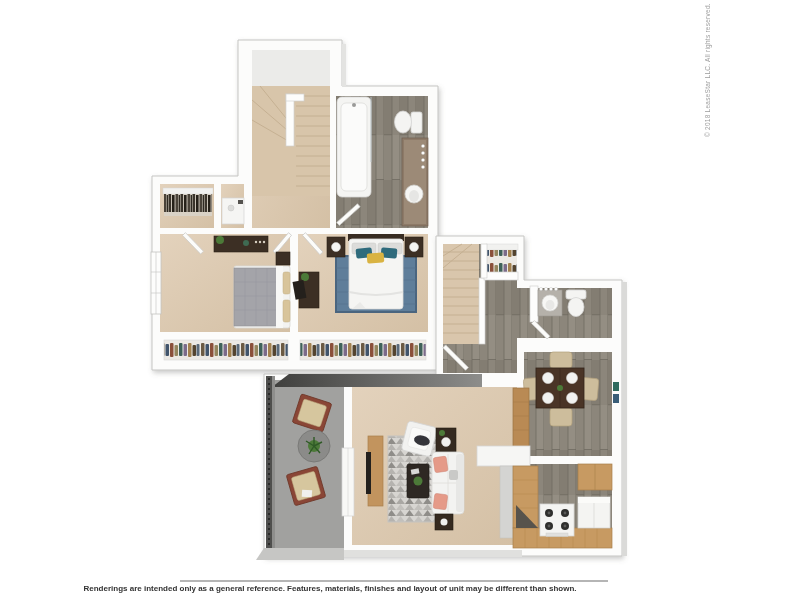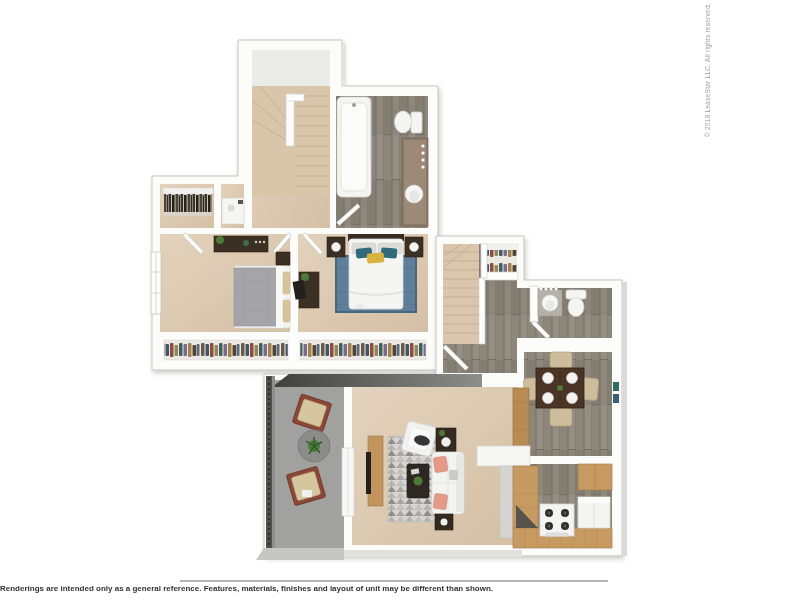--- a/index.html
+++ b/index.html
@@ -2,21 +2,21 @@
 <html><head>
 <meta charset="utf-8">
 <style>
   html,body{margin:0;padding:0;background:#ffffff;width:800px;height:600px;overflow:hidden;
     font-family:"Liberation Sans",sans-serif;}
   .stage{position:relative;width:800px;height:600px;background:#fff;}
   .plan-svg{position:absolute;left:0;top:0;}
   .copyright{position:absolute;left:704px;top:137px;transform:rotate(-90deg);transform-origin:0 0;
     white-space:nowrap;font-size:6.5px;letter-spacing:.25px;color:#9c9c9c;}
   .footer-divider{position:absolute;left:180px;top:580px;width:428px;height:2px;background:#b5b5b5;}
-  .footer-disclaimer{position:absolute;left:0;top:584px;width:660px;
+  .footer-disclaimer{position:absolute;left:0;top:584px;width:660px;text-align:center;
     font-size:8px;font-weight:700;color:#333333;}
   
   .slab{fill:#fcfcfb;stroke:#c5c5c3;stroke-width:1;}
   .wall{fill:#fdfdfc;stroke:#d2d2d0;stroke-width:.7;}
   .door{fill:#fcfcfa;stroke:#c9c9c7;stroke-width:.7;}
   .whitefx{fill:#f4f4f2;stroke:#d6d6d4;stroke-width:.8;}
   .darkwood{fill:#3c2f24;stroke:#281e15;stroke-width:.6;}
   .tan{fill:#c79a62;stroke:#a87f4b;stroke-width:.7;}
   .plate{fill:#f2f2f0;stroke:#d8d8d6;stroke-width:.6;}
   .chairtan{fill:#cdbd9c;stroke:#b2a07d;stroke-width:.7;}

